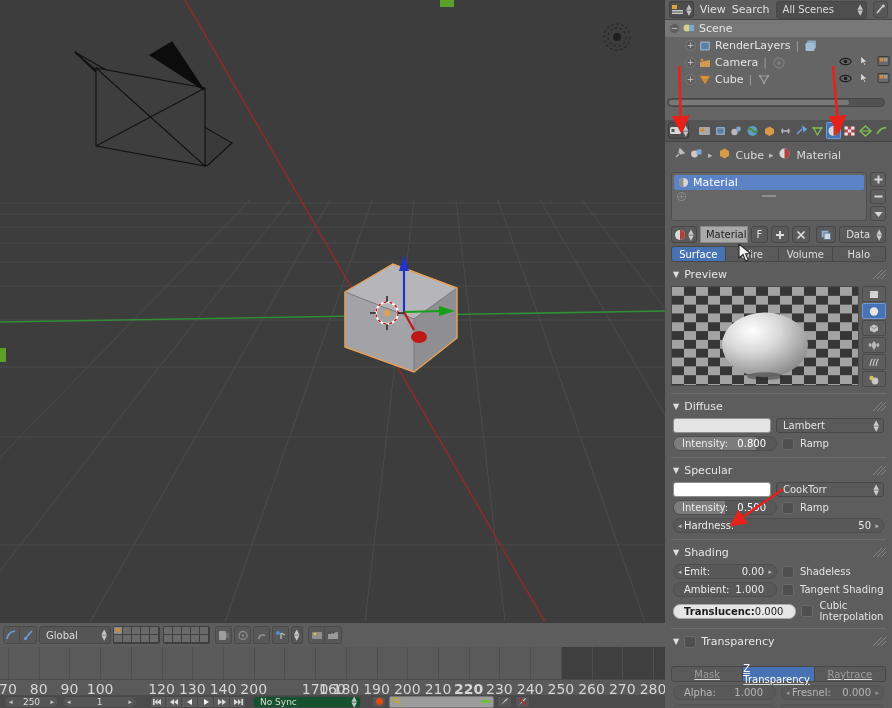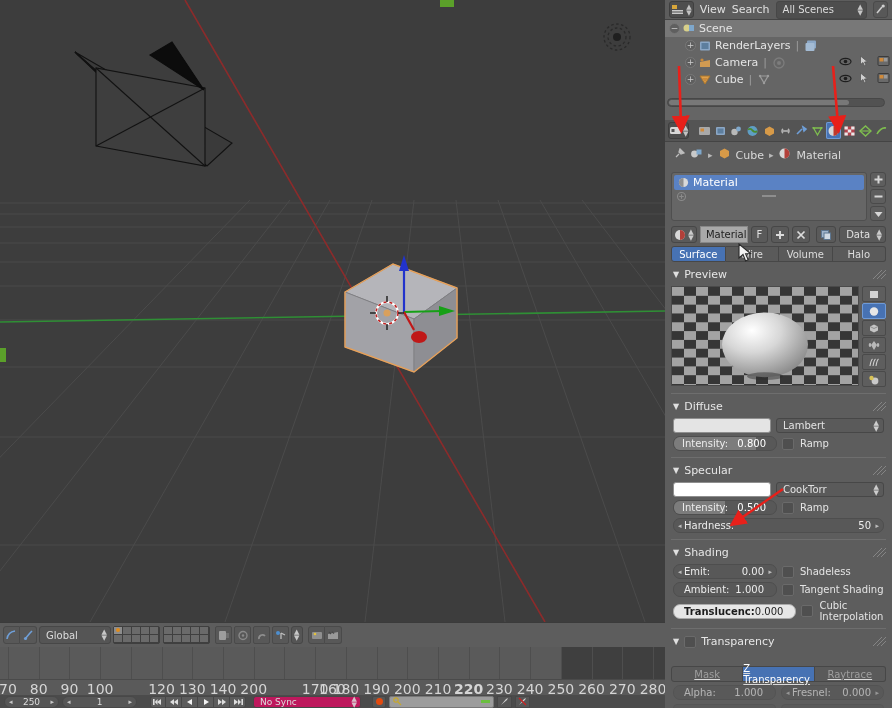--- a/index.html
+++ b/index.html
@@ -407,21 +407,21 @@
             </svg>
         </div>
         <div class="pbtn">
           <svg width="10" height="8" viewBox="0 0 10 8">
               <path d="M1 1 L5 4 L1 7 Z" fill="#ddd"></path>
               <path d="M5 1 L8 4 L5 7 Z" fill="#ddd"></path>
               <rect x="8.4" y="1" width="1.6" height="6" fill="#ddd"></rect>
             </svg>
         </div>
       </div>
-      <div class="dropdown" style="width:108px; height:12px; margin-left:4px; background:#be185d;">
+      <div class="dropdown" style="width:108px; height:12px; margin-left:4px; background:#14532d;">
         <span style="font-size:9px;">No Sync</span>
         <span class="dd-arrows" style="margin-left:auto;">▲<br>▼</span>
       </div>
       <div style="width:14px; height:12px; background:#565656; border:1px solid #474747; border-radius:2px; display:flex; align-items:center; justify-content:center; margin-left:8px;">
         <span style="width:7px; height:7px; border-radius:50%; background:#e24a0f; display:block;"></span>
       </div>
       <div style="width:105px; height:12px; background:#9c9c9c; border:1px solid #777; border-radius:2px; display:flex; align-items:center; padding-left:3px;">
         <svg width="10" height="9" viewBox="0 0 10 9">
             <circle cx="3" cy="3" r="2.2" fill="none" stroke="#c8a82a" stroke-width="1.2"></circle>
             <path d="M4.5 4.5 L8 8" stroke="#c8a82a" stroke-width="1.2"></path>

